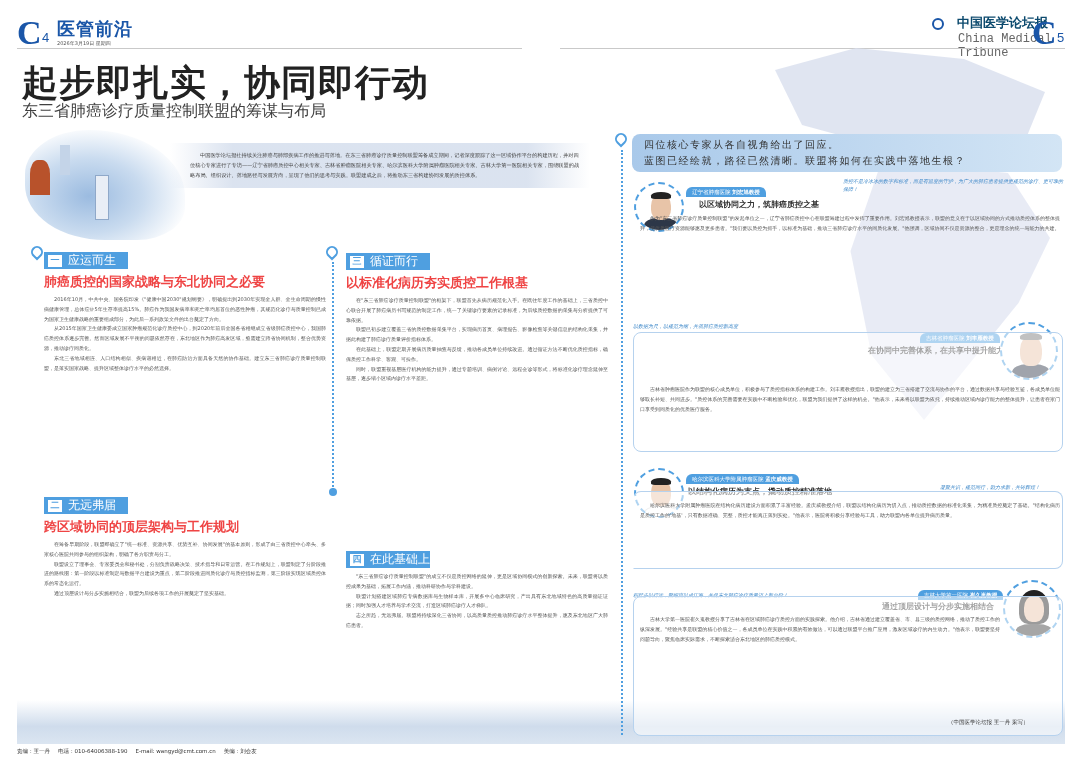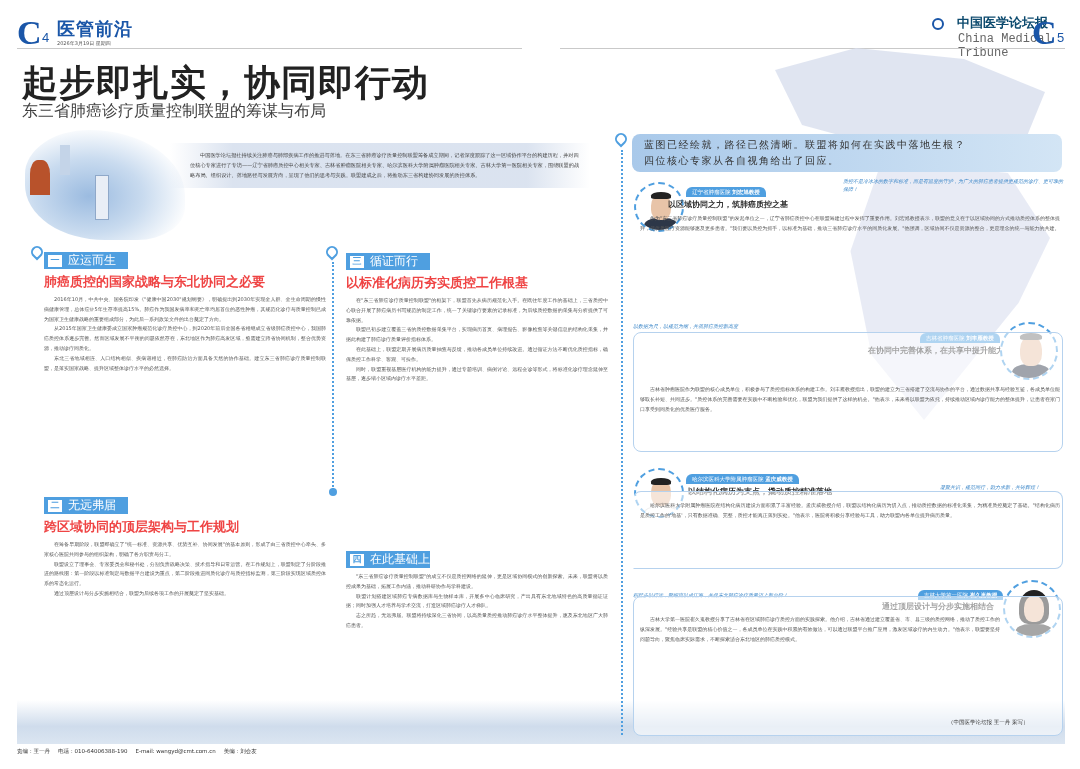--- a/index.html
+++ b/index.html
@@ -124,33 +124,33 @@
   </div>
   <div class="body-text" style="margin-top:4px;">"东三省肺癌诊疗质量控制联盟"的成立不仅是质控网络的延伸，更是区域协同模式的创新探索。未来，联盟将以质控成果为基础，拓展工作内涵，推动科研协作与学科建设。</div>
   <div class="body-text">联盟计划搭建区域肺癌专病数据库与生物样本库，开展多中心临床研究，产出具有东北地域特色的高质量循证证据；同时加强人才培养与学术交流，打造区域肺癌诊疗人才梯队。</div>
   <div class="body-text">志之所趋，无远弗届。联盟将持续深化三省协同，以高质量质控推动肺癌诊疗水平整体提升，惠及东北地区广大肺癌患者。</div>
 </div>
 
 <div class="abs pin" style="left:615px;top:133px;"></div>
 <div class="abs vdots" style="left:621px;top:150px;height:585px;"></div>
 
 <div class="abs bubble" style="left:632px;top:134px;width:430px;height:38px;padding:3px 12px;">
+  <div class="bubble-text">四位核心专家从各自视角给出了回应。</div>
   <div class="bubble-text">蓝图已经绘就，路径已然清晰。联盟将如何在实践中落地生根？</div>
-  <div class="bubble-text">四位核心专家从各自视角给出了回应。</div>
 </div>
 
 <div class="abs avatar" style="left:634px;top:182px;width:50px;height:50px;">
   <div class="suit" style="left:8px;top:34px;width:34px;height:20px;"></div>
   <div class="face" style="left:15px;top:10px;width:20px;height:26px;"></div>
   <div class="hair" style="left:15px;top:8px;width:20px;height:7px;"></div>
 </div>
 <div class="abs expert-tag" style="left:686px;top:187px;">
   <span>辽宁省肿瘤医院</span>&nbsp;<b>刘宏旭教授</b>
 </div>
-<div class="abs expert-title" style="left:668px;top:199px;">以区域协同之力，筑肺癌质控之基</div>
+<div class="abs expert-title" style="left:699px;top:199px;">以区域协同之力，筑肺癌质控之基</div>
 <div class="abs quote" style="left:843px;top:177px;width:220px;line-height:8px;">质控不是冷冰冰的数字和标准，而是有温度的守护，为广大的肺癌患者提供更规范的诊疗、更可靠的保障！</div>
 <div class="abs box" style="left:633px;top:200px;width:430px;height:115px;border-color:transparent;background:transparent;"></div>
 <div class="abs body-text" style="left:640px;top:214px;width:420px;">作为"东三省肺癌诊疗质量控制联盟"的发起单位之一，辽宁省肺癌质控中心在联盟筹建过程中发挥了重要作用。刘宏旭教授表示，联盟的意义在于以区域协同的方式推动质控体系的整体提升，使优质医疗资源能够惠及更多患者。"我们要以质控为抓手，以标准为基础，推动三省肺癌诊疗水平的同质化发展。"他强调，区域协同不仅是资源的整合，更是理念的统一与能力的共建。</div>
 
 <div class="abs quote" style="left:633px;top:323px;">以数据为尺，以规范为纲，共筑肺癌质控新高度</div>
 <div class="abs expert-tag" style="left:920px;top:333px;">
   <span>吉林省肿瘤医院</span>&nbsp;<b>刘丰雁教授</b>
 </div>
 <div class="abs expert-title" style="left:868px;top:345px;">在协同中完善体系，在共享中提升能力</div>
 <div class="abs avatar" style="left:1000px;top:322px;width:58px;height:58px;">

